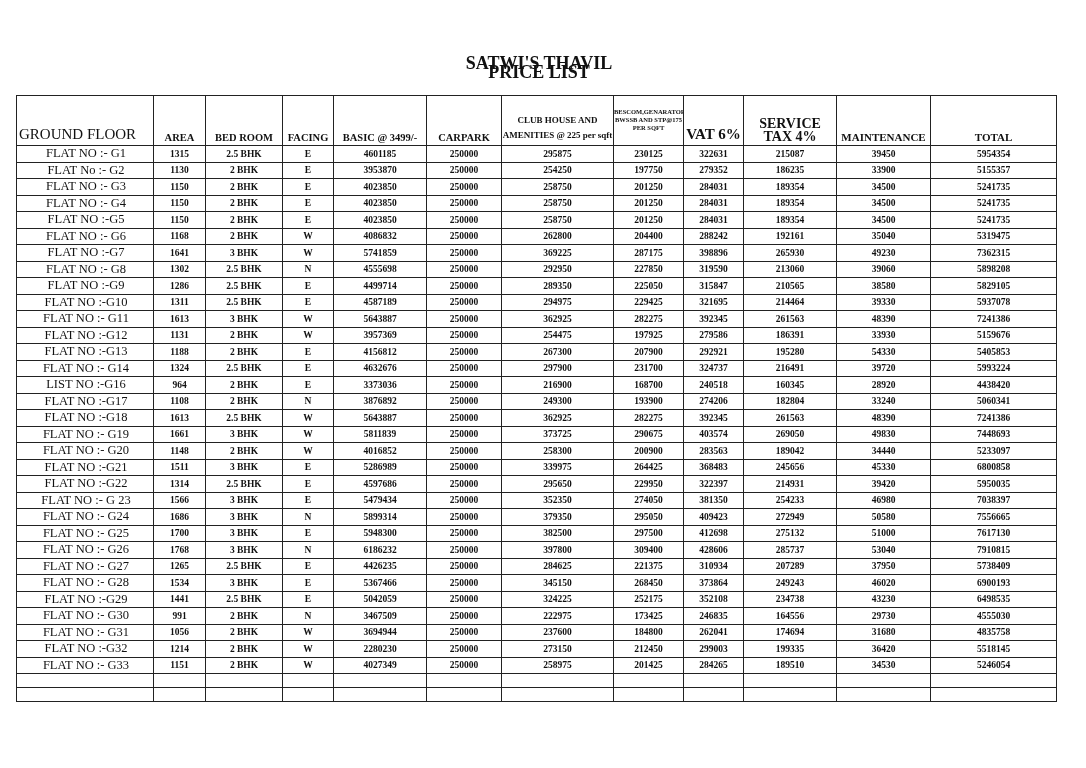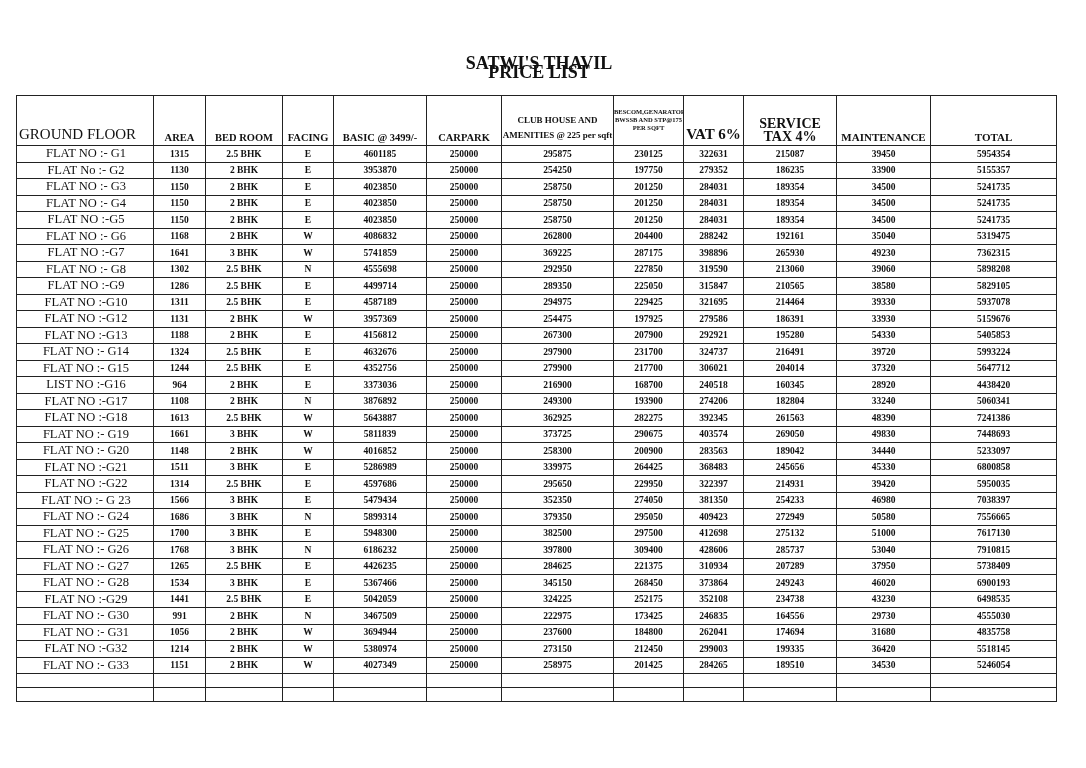--- a/index.html
+++ b/index.html
@@ -192,20 +192,34 @@
         <td>4587189</td>
         <td>250000</td>
         <td>294975</td>
         <td>229425</td>
         <td>321695</td>
         <td>214464</td>
         <td>39330</td>
         <td>5937078</td>
       </tr>
       <tr class="row">
+        <td class="name">FLAT NO :- G11</td>
+        <td>1613</td>
+        <td>3 BHK</td>
+        <td>W</td>
+        <td>5643887</td>
+        <td>250000</td>
+        <td>362925</td>
+        <td>282275</td>
+        <td>392345</td>
+        <td>261563</td>
+        <td>48390</td>
+        <td>7241386</td>
+      </tr>
+      <tr class="row">
         <td class="name">FLAT NO :-G12</td>
         <td>1131</td>
         <td>2 BHK</td>
         <td>W</td>
         <td>3957369</td>
         <td>250000</td>
         <td>254475</td>
         <td>197925</td>
         <td>279586</td>
         <td>186391</td>
@@ -234,34 +248,20 @@
         <td>4632676</td>
         <td>250000</td>
         <td>297900</td>
         <td>231700</td>
         <td>324737</td>
         <td>216491</td>
         <td>39720</td>
         <td>5993224</td>
       </tr>
       <tr class="row">
-        <td class="name">FLAT NO :- G15</td>
-        <td>1244</td>
-        <td>2.5 BHK</td>
-        <td>E</td>
-        <td>4352756</td>
-        <td>250000</td>
-        <td>279900</td>
-        <td>217700</td>
-        <td>306021</td>
-        <td>204014</td>
-        <td>37320</td>
-        <td>5647712</td>
-      </tr>
-      <tr class="row">
         <td class="name">LIST NO :-G16</td>
         <td>964</td>
         <td>2 BHK</td>
         <td>E</td>
         <td>3373036</td>
         <td>250000</td>
         <td>216900</td>
         <td>168700</td>
         <td>240518</td>
         <td>160345</td>
@@ -476,21 +476,21 @@
         <td>262041</td>
         <td>174694</td>
         <td>31680</td>
         <td>4835758</td>
       </tr>
       <tr class="row">
         <td class="name">FLAT NO :-G32</td>
         <td>1214</td>
         <td>2 BHK</td>
         <td>W</td>
-        <td>5380974</td>
+        <td>2280230</td>
         <td>250000</td>
         <td>273150</td>
         <td>212450</td>
         <td>299003</td>
         <td>199335</td>
         <td>36420</td>
         <td>5518145</td>
       </tr>
       <tr class="row">
         <td class="name">FLAT NO :- G33</td>

